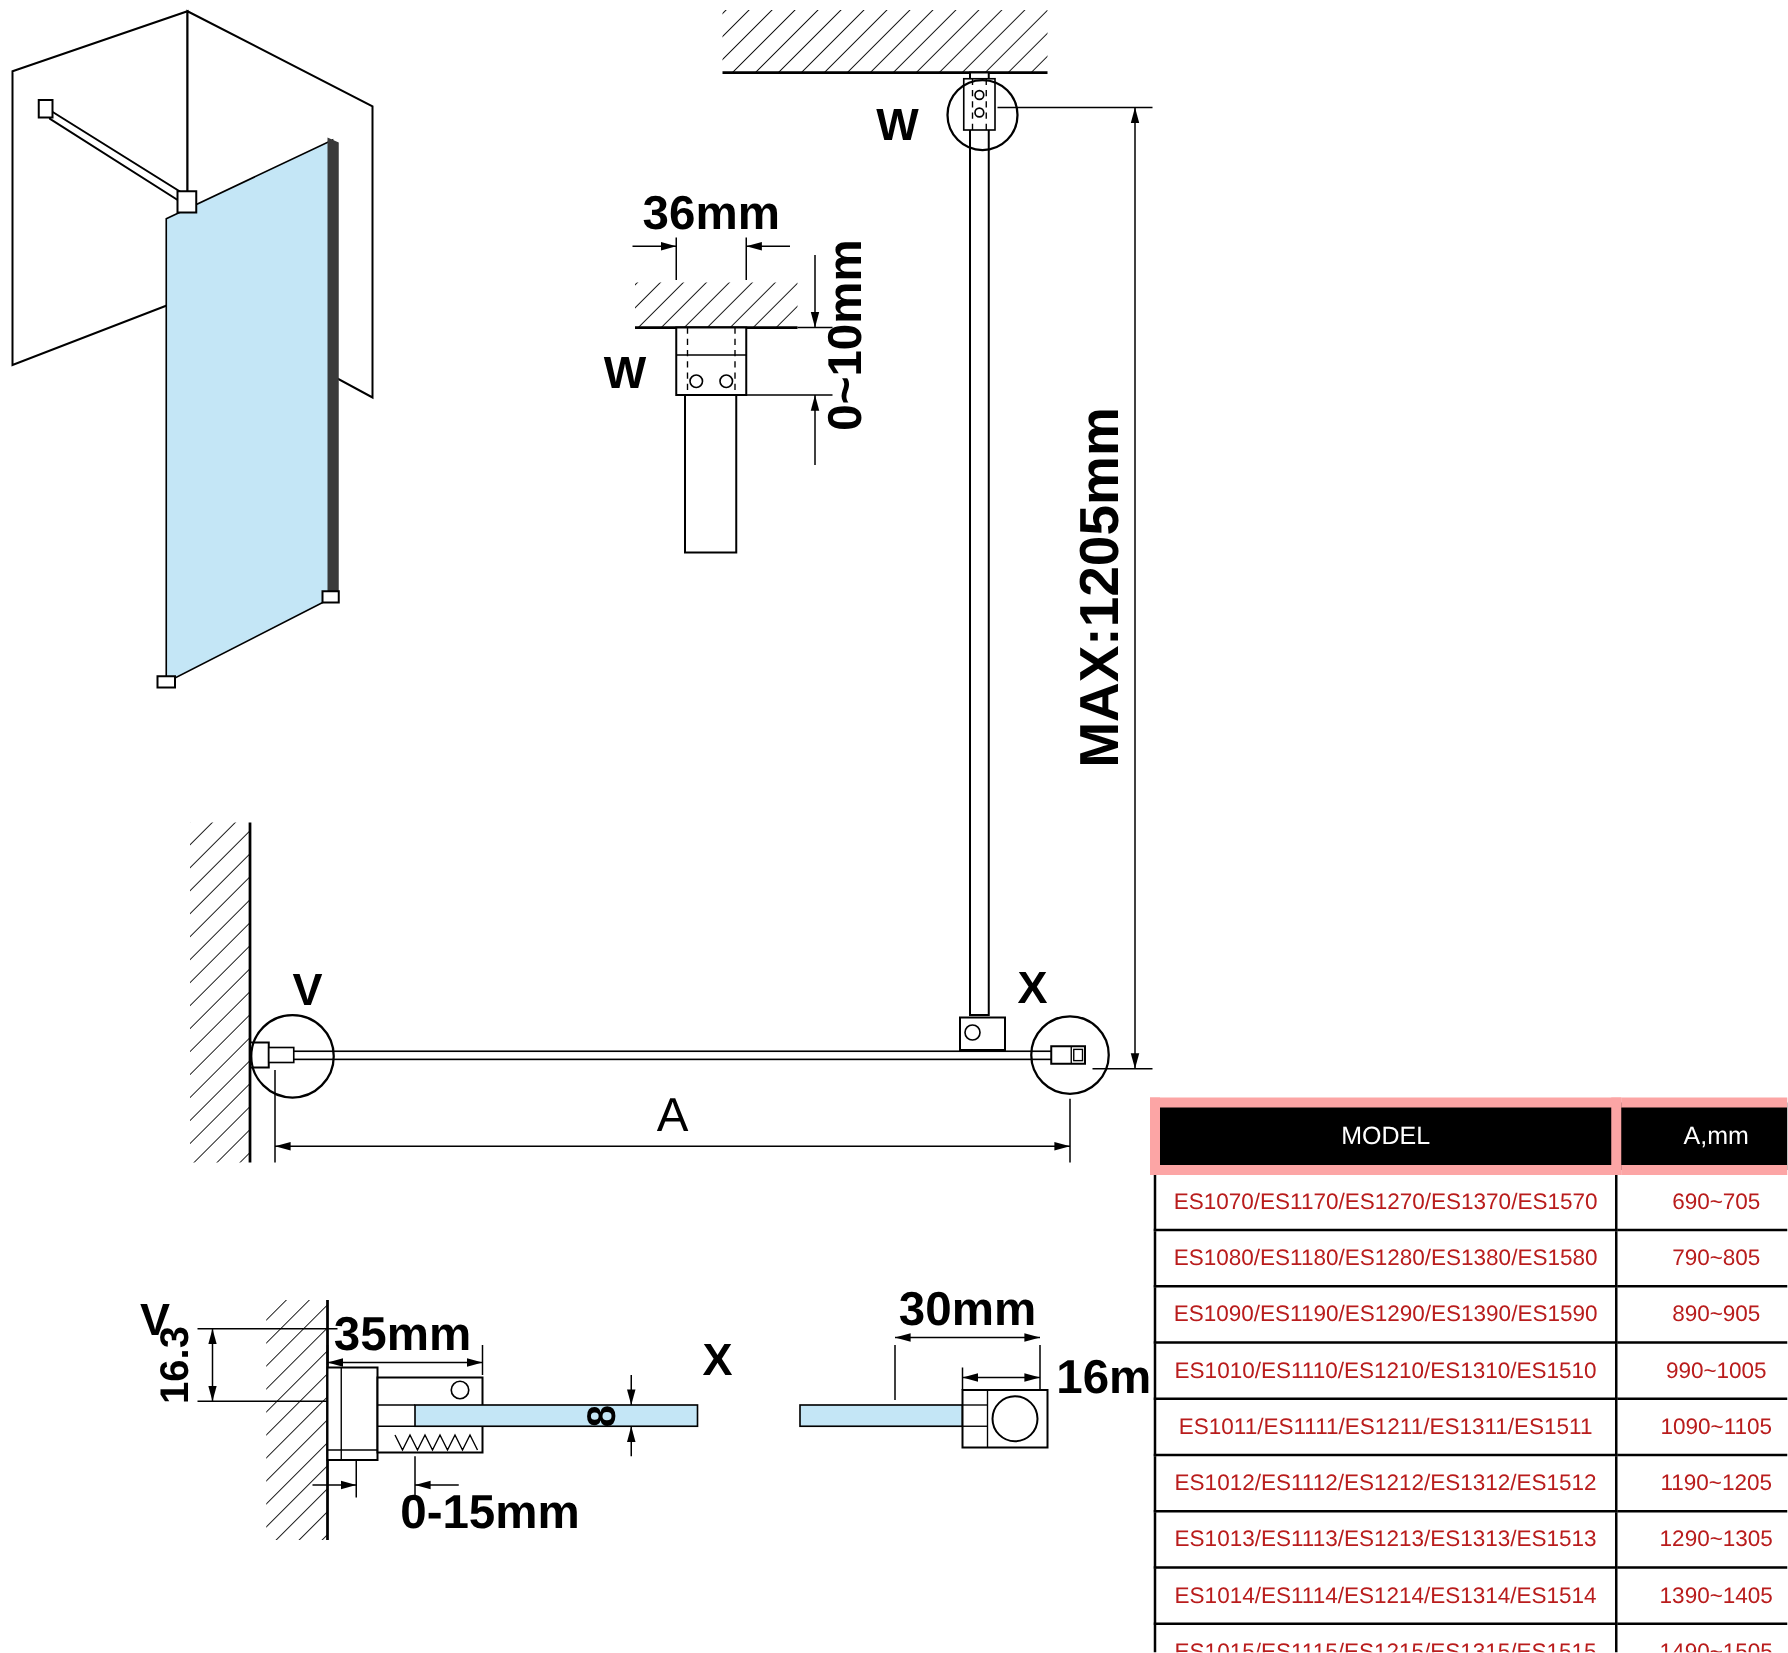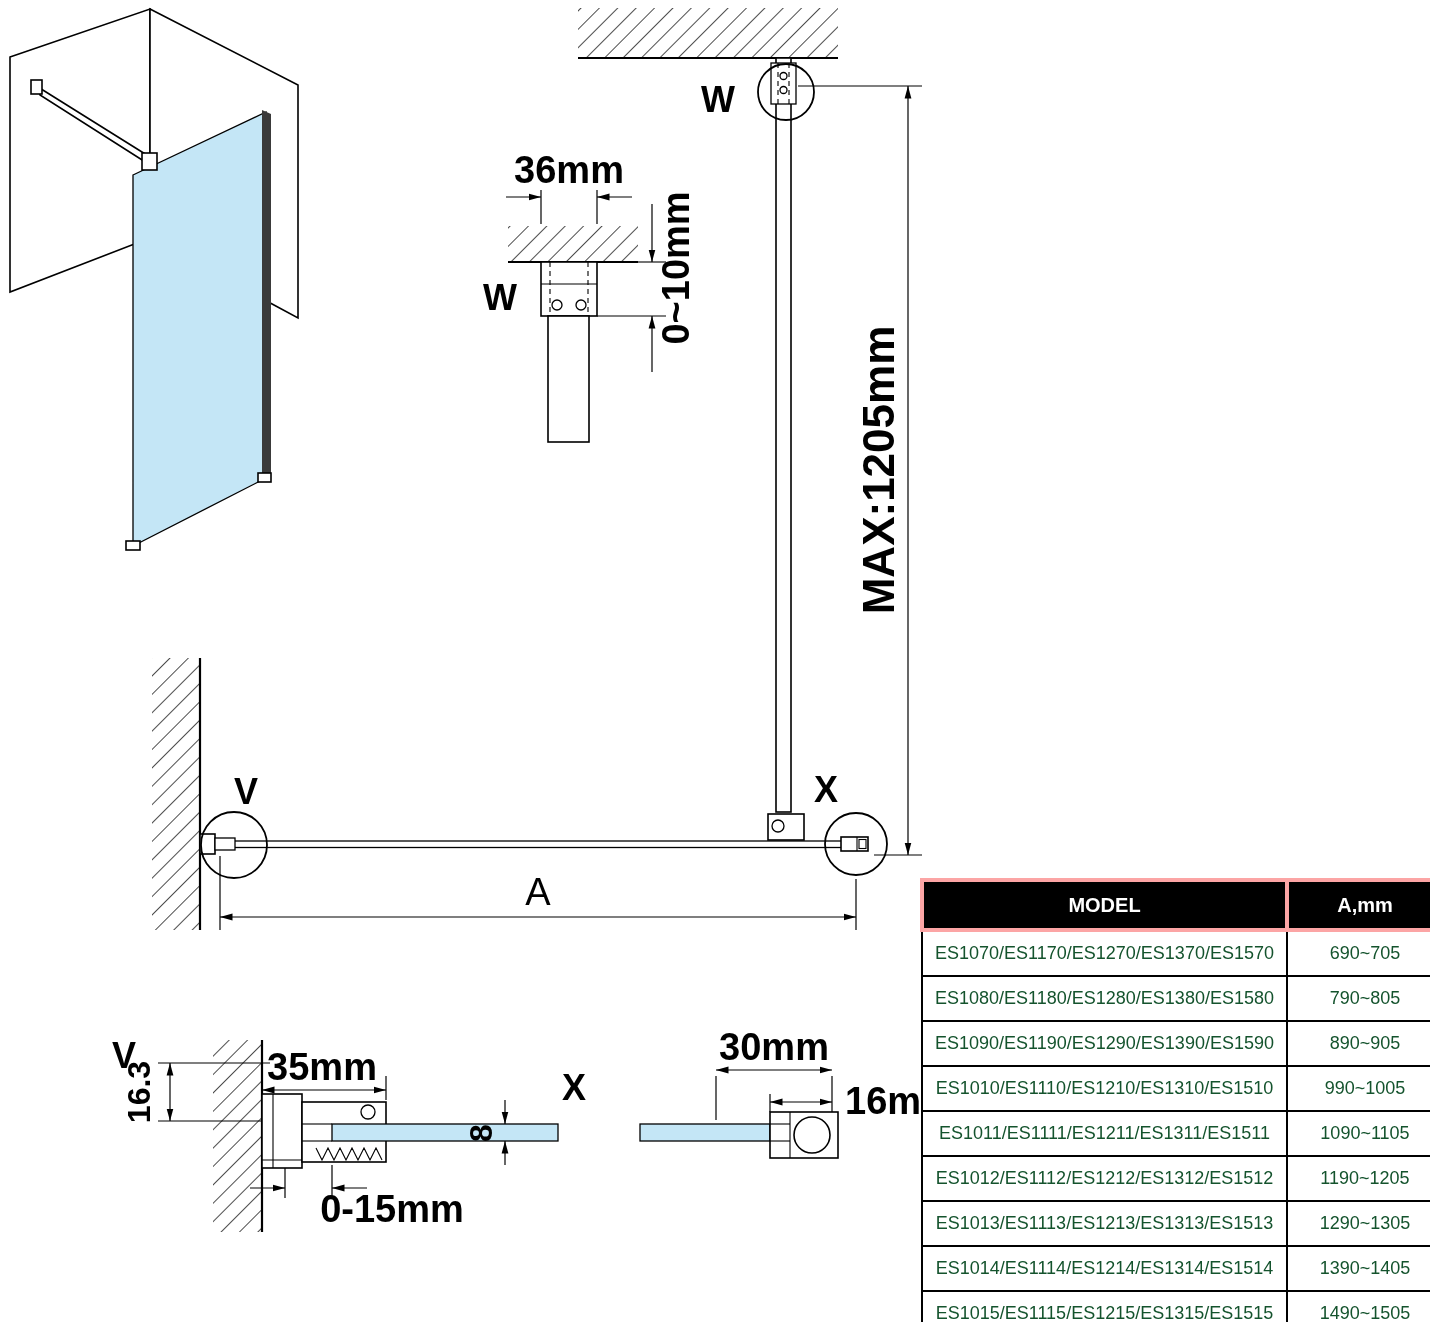--- a/index.html
+++ b/index.html
@@ -15,23 +15,23 @@
   .thin  { stroke:#000; stroke-width:1.1; fill:none; }
   .dash  { stroke:#000; stroke-width:1.1; fill:none; stroke-dasharray:5 4; }
   .wht   { fill:#fff; stroke:#000; stroke-width:1.6; }
   .scr   { fill:#fff; stroke:#000; stroke-width:1.3; }
   .call  { fill:none; stroke:#000; stroke-width:1.8; }
   .dimln { stroke:#000; stroke-width:1.2; fill:none; }
   .glass { stroke:#000; stroke-width:1.3; }
 
   .spec-table { position:absolute; left:920px; top:878px; width:509px;
                 border-collapse:collapse; table-layout:fixed; }
-  .spec-table th { background:#000; color:#fff; font-size:20px; font-weight:bold;
-                   height:44px; border:4px solid #fca5a5; text-align:center; }
-  .spec-table td { border:2px solid #000; background:#fff; color:#14532d;
+  .spec-table th { background:#000; color:#fff; font-size:20px; font-weight:normal;
+                   height:44px; border:8px solid #fca5a5; text-align:center; }
+  .spec-table td { border:2px solid #000; background:#fff; color:#b91c1c;
                    font-size:18px; height:41px; text-align:center; white-space:nowrap;
                    overflow:hidden; }
   .col-model { width:359px; }
   .col-a     { width:150px; }
 </style>
 </head>
 <body>
 
 <div class="canvas">
 

